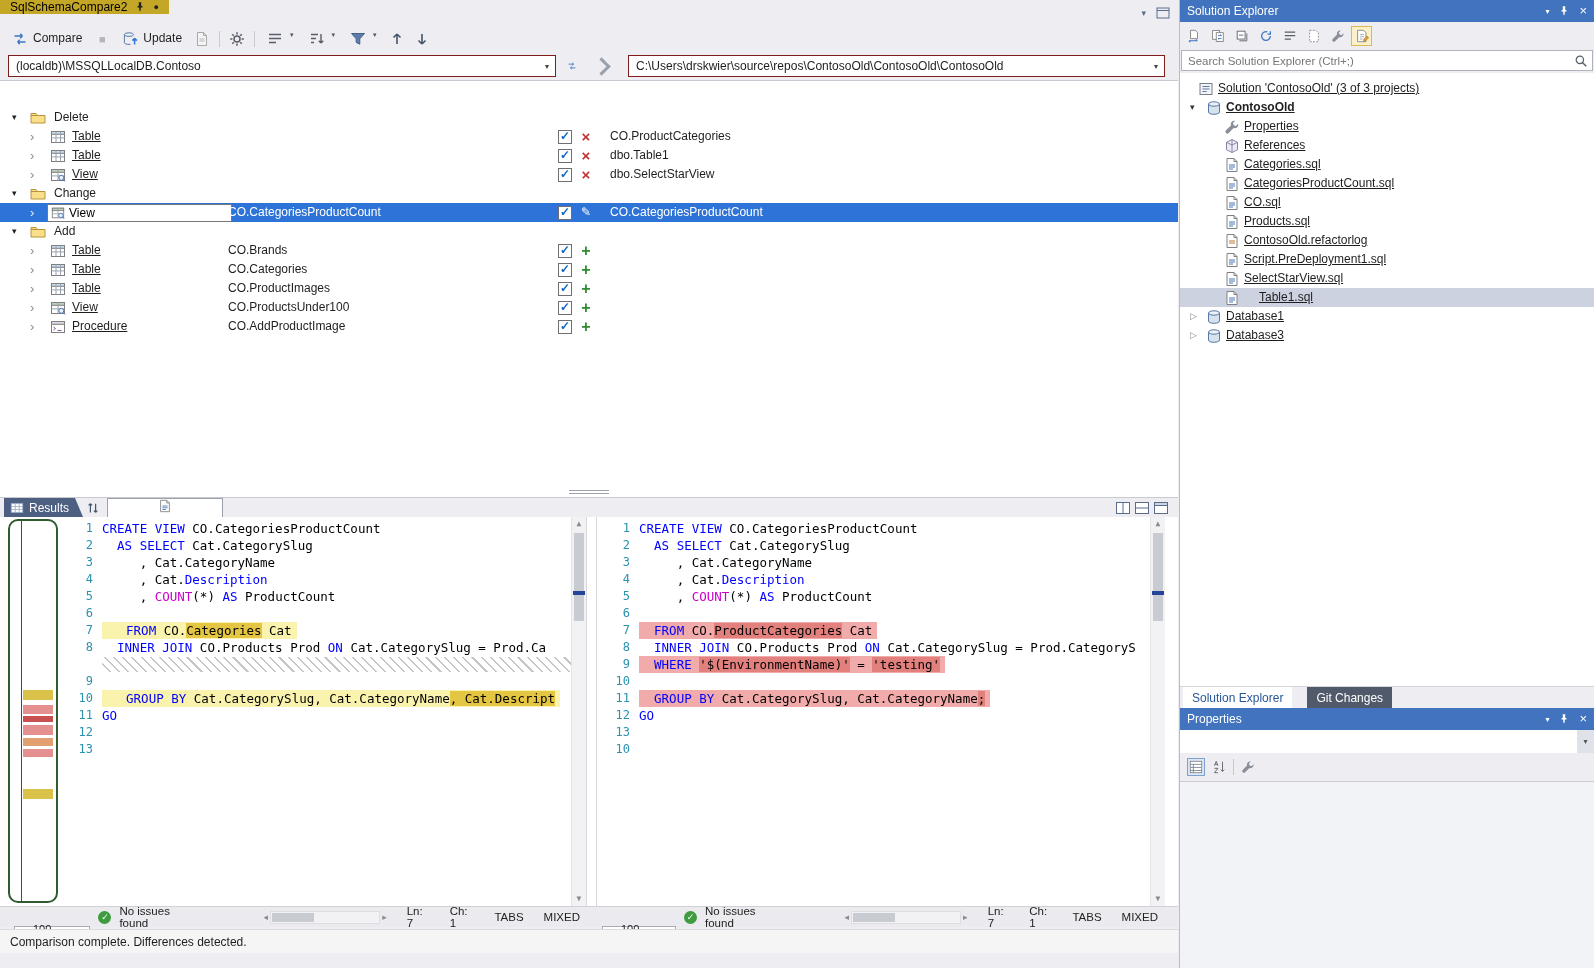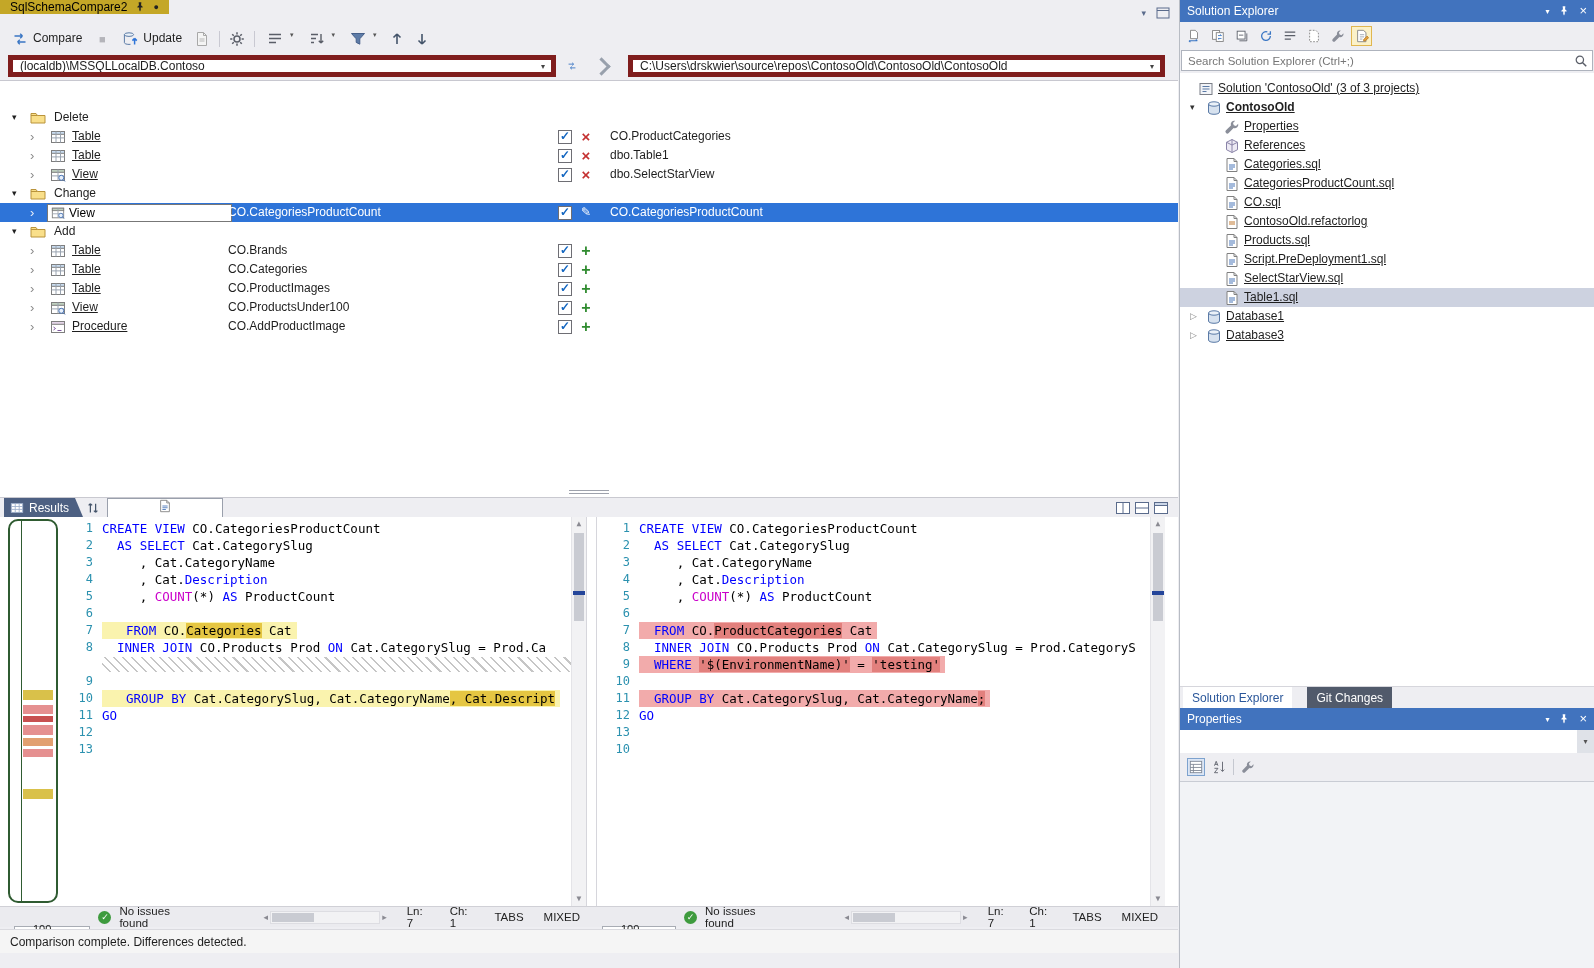--- a/index.html
+++ b/index.html
@@ -21,21 +21,21 @@
 
   .toolbar{position:absolute;left:0;top:26px;width:100%;height:26px;display:flex;align-items:center;
            padding-left:6px;gap:3px;background:#EEEEF2;}
   .tb-btn{display:flex;gap:5px;padding:2px 6px;border-radius:2px;}
   .tb-ico{display:flex;align-items:center;justify-content:center;width:22px;height:20px;}
   .tb-ico.dis{color:#B4B4BA;font-size:11px;}
   .tb-sep{width:1px;height:16px;background:#C9C9D2;margin:0 3px;}
   .caret{font-size:7px;color:#555;margin-left:2px;}
 
   .combo-row{position:absolute;left:0;top:52px;width:100%;height:28px;}
-  .combo{position:absolute;top:3px;height:22px;box-sizing:border-box;background:#fff;border:5px solid #7f1d1d;
+  .combo{position:absolute;top:3px;height:22px;box-sizing:border-box;background:#fff;border:1px solid #7f1d1d;
          display:flex;align-items:center;padding:0 22px 0 7px;white-space:nowrap;overflow:hidden;}
   .combo .cchev{position:absolute;right:6px;font-size:8px;color:#444;}
   .combo.source{left:8px;width:548px;}
   .combo.target{left:628px;width:537px;}
   .swap-btn{position:absolute;left:561px;top:4px;width:22px;height:20px;display:flex;align-items:center;justify-content:center;background:transparent;border:none;}
   .dir-arrow{position:absolute;left:594px;top:5px;width:20px;height:18px;}
   .dir-arrow::before{content:"";display:block;width:10px;height:10px;margin:3px 0 0 1px;
         border-top:3px solid #98A0AC;border-right:3px solid #98A0AC;transform:rotate(45deg);}
 
   
@@ -784,64 +784,64 @@
             <path d="M5 8h6M5 10h6M5 12h4" stroke="#4A76B8" fill="none"></path>
           </svg>
         </span>
         <span class="t-label" style="left:64px">CO.sql</span>
       </div>
       <div class="t-row">
         <span class="icon t-icon" style="left:44px">
           <svg viewBox="0 0 16 16">
             <path d="M3 1.5h7l3 3v10H3z" fill="#fff" stroke="#808080"></path>
             <path d="M10 1.5v3h3" fill="none" stroke="#808080"></path>
+            <path d="M5 8h6M5 10h6M5 12h4" stroke="#4A76B8" fill="none"></path>
+          </svg>
+        </span>
+        <span class="t-label" style="left:64px">Products.sql</span>
+      </div>
+      <div class="t-row">
+        <span class="icon t-icon" style="left:44px">
+          <svg viewBox="0 0 16 16">
+            <path d="M3 1.5h7l3 3v10H3z" fill="#fff" stroke="#808080"></path>
+            <path d="M10 1.5v3h3" fill="none" stroke="#808080"></path>
             <path d="M5 8h6M5 10h6" stroke="#C07830" fill="none"></path>
           </svg>
         </span>
         <span class="t-label" style="left:64px">ContosoOld.refactorlog</span>
       </div>
       <div class="t-row">
         <span class="icon t-icon" style="left:44px">
           <svg viewBox="0 0 16 16">
             <path d="M3 1.5h7l3 3v10H3z" fill="#fff" stroke="#808080"></path>
             <path d="M10 1.5v3h3" fill="none" stroke="#808080"></path>
             <path d="M5 8h6M5 10h6M5 12h4" stroke="#4A76B8" fill="none"></path>
           </svg>
         </span>
-        <span class="t-label" style="left:64px">Products.sql</span>
+        <span class="t-label" style="left:64px">Script.PreDeployment1.sql</span>
       </div>
       <div class="t-row">
         <span class="icon t-icon" style="left:44px">
           <svg viewBox="0 0 16 16">
             <path d="M3 1.5h7l3 3v10H3z" fill="#fff" stroke="#808080"></path>
             <path d="M10 1.5v3h3" fill="none" stroke="#808080"></path>
             <path d="M5 8h6M5 10h6M5 12h4" stroke="#4A76B8" fill="none"></path>
           </svg>
         </span>
-        <span class="t-label" style="left:64px">Script.PreDeployment1.sql</span>
-      </div>
-      <div class="t-row">
+        <span class="t-label" style="left:64px">SelectStarView.sql</span>
+      </div>
+      <div class="t-row selected">
         <span class="icon t-icon" style="left:44px">
           <svg viewBox="0 0 16 16">
             <path d="M3 1.5h7l3 3v10H3z" fill="#fff" stroke="#808080"></path>
             <path d="M10 1.5v3h3" fill="none" stroke="#808080"></path>
             <path d="M5 8h6M5 10h6M5 12h4" stroke="#4A76B8" fill="none"></path>
           </svg>
         </span>
-        <span class="t-label" style="left:64px">SelectStarView.sql</span>
-      </div>
-      <div class="t-row selected">
-        <span class="icon t-icon" style="left:44px">
-          <svg viewBox="0 0 16 16">
-            <path d="M3 1.5h7l3 3v10H3z" fill="#fff" stroke="#808080"></path>
-            <path d="M10 1.5v3h3" fill="none" stroke="#808080"></path>
-            <path d="M5 8h6M5 10h6M5 12h4" stroke="#4A76B8" fill="none"></path>
-          </svg>
-        </span>
-        <span class="t-label" style="left:64px">Table1.sql</span>
+        <span class="t-label" style="left:79px">Table1.sql</span>
       </div>
       <div class="t-row">
         <span class="t-exp closed" style="left:10px">▷</span>
         <span class="icon t-icon" style="left:26px">
           <svg viewBox="0 0 16 16">
             <path d="M2.5 4v8c0 1.4 2.5 2.3 5.5 2.3s5.5-.9 5.5-2.3V4" fill="#D7E2EF" stroke="#5A7AA6"></path>
             <ellipse cx="8" cy="4" rx="5.5" ry="2.2" fill="#EAF1F8" stroke="#5A7AA6"></ellipse>
           </svg>
         </span>
         <span class="t-label" style="left:46px">Database1</span>

